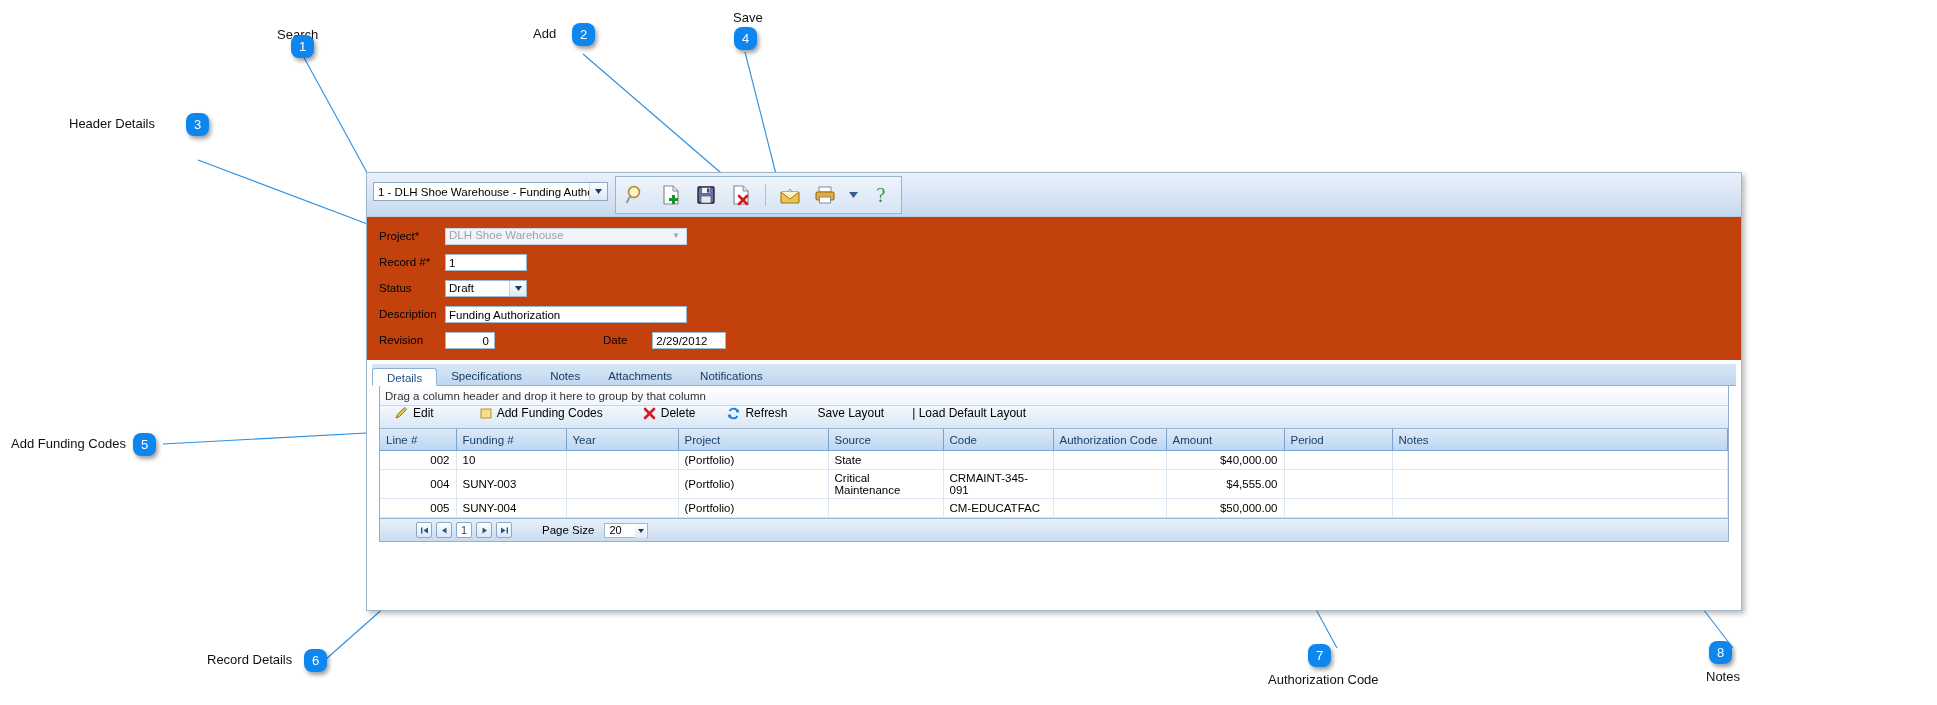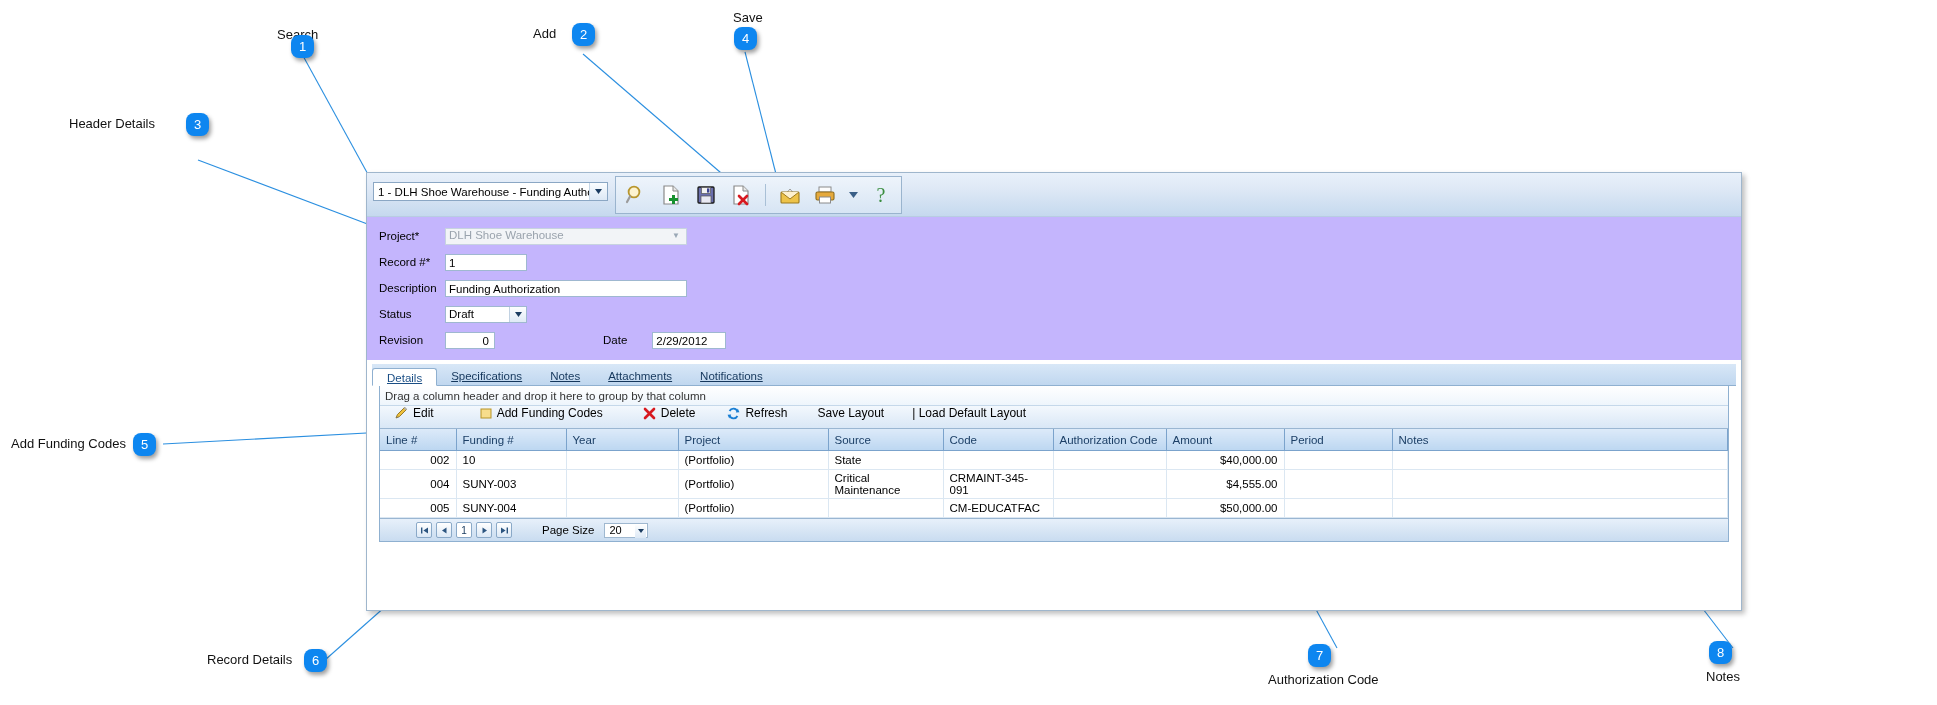--- a/index.html
+++ b/index.html
@@ -59,21 +59,21 @@
     border:1px solid #9ab4ce;
     display:flex;align-items:center;padding:0 7px;box-sizing:border-box;gap:9px;
   }
   .tool-btn{
     width:26px;height:26px;display:flex;align-items:center;justify-content:center;
     cursor:pointer;
   }
   .tool-sep{width:1px;height:22px;background:#a9c0d6;margin:0 2px;}
 
   
-  .form-area{padding:9px 0 4px 0;background:#c4b5fd;}
+  .form-area{padding:9px 0 4px 0;background:#c2410c;}
   .frow{display:flex;align-items:center;height:20px;margin-bottom:6px;}
   .flabel{
     width:78px;text-align:left;padding-left:12px;font-size:11.5px;
     box-sizing:border-box;
   }
   .finput{
     height:17px;border:1px solid #9fb8d0;background:#fff;
     font-size:11.5px;line-height:17px;padding:0 3px;box-sizing:border-box;
     color:#000;
   }
@@ -90,21 +90,21 @@
   }
 
   
   .tabstrip{
     margin:4px 5px 0 5px;height:21px;
     background:linear-gradient(to bottom,#d8e7f7,#c0d7ef);
     border-bottom:1px solid #8fb0d0;display:flex;align-items:flex-end;
   }
   .tab{
     font-size:11.5px;padding:3px 14px 3px 14px;color:#15375c;cursor:pointer;
-    height:18px;box-sizing:border-box;text-decoration:underline;
+    height:18px;box-sizing:border-box;
   }
   .tab.active{
     background:#fff;border:1px solid #8fb0d0;border-bottom:1px solid #fff;
     border-radius:3px 3px 0 0;position:relative;top:1px;color:#1b4f86;
   }
 
   
   .grid-wrap{margin:0 12px;border:1px solid #8fb0d0;border-top:none;background:#fff;}
   .groupbar{
     height:19px;background:linear-gradient(to bottom,#ffffff,#eef5fc);
@@ -287,33 +287,33 @@
       <div class="finput disabled" style="width:242px;">
         <span>DLH Shoe Warehouse</span>
         <span class="sel-arrow">▼</span>
       </div>
     </div>
     <div class="frow">
       <div class="flabel">Record #*</div>
       <div class="finput" style="width:82px;">1</div>
     </div>
     <div class="frow">
-      <div class="flabel">Description</div>
-      <div class="finput" style="width:242px;">Funding Authorization</div>
-    </div>
-    <div class="frow">
       <div class="flabel">Status</div>
       <div class="finput" style="width:82px;display:flex;align-items:center;justify-content:space-between;padding-right:0;">
         <span>Draft</span>
         <span class="combo-btn">
           <svg width="7" height="5" viewBox="0 0 7 5">
               <polygon points="0,0 7,0 3.5,5" fill="#1b3c61"></polygon>
             </svg>
         </span>
       </div>
+    </div>
+    <div class="frow">
+      <div class="flabel">Description</div>
+      <div class="finput" style="width:242px;">Funding Authorization</div>
     </div>
     <div class="frow">
       <div class="flabel">Revision</div>
       <div class="finput num" style="width:50px;">0</div>
       <div style="width:108px;"></div>
       <div style="font-size:11.5px;margin-right:6px;">Date</div>
       <div class="finput" style="width:74px;margin-left:19px;">2/29/2012</div>
     </div>
   </div>
 

